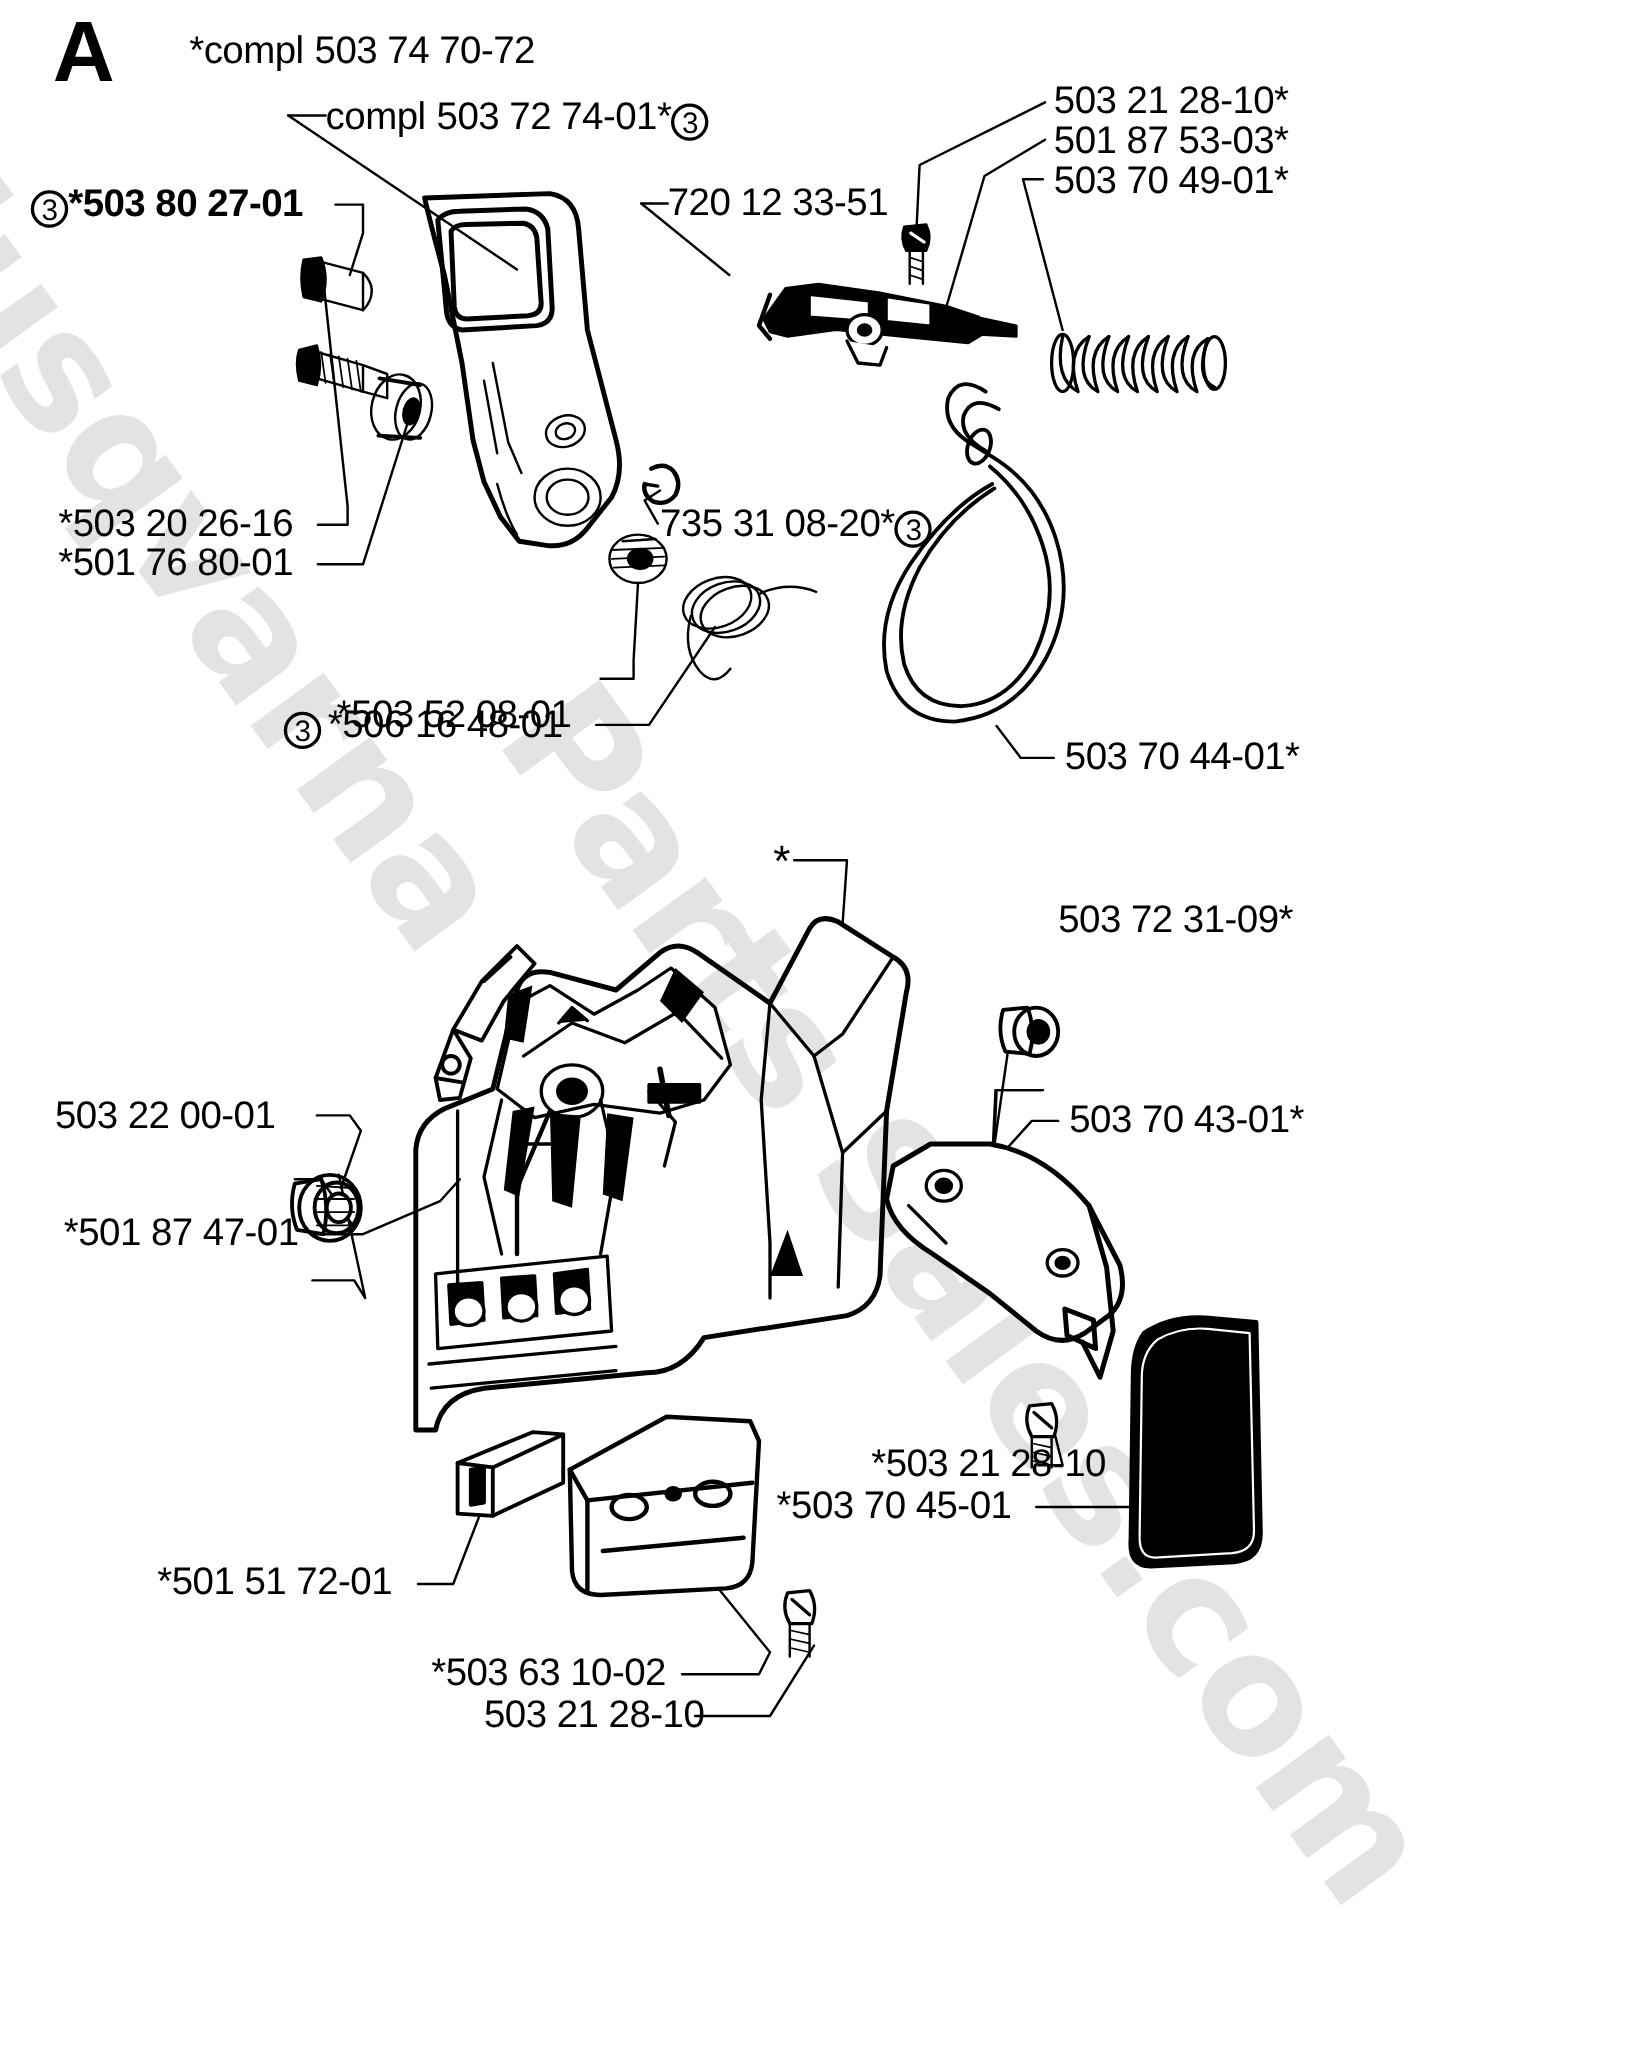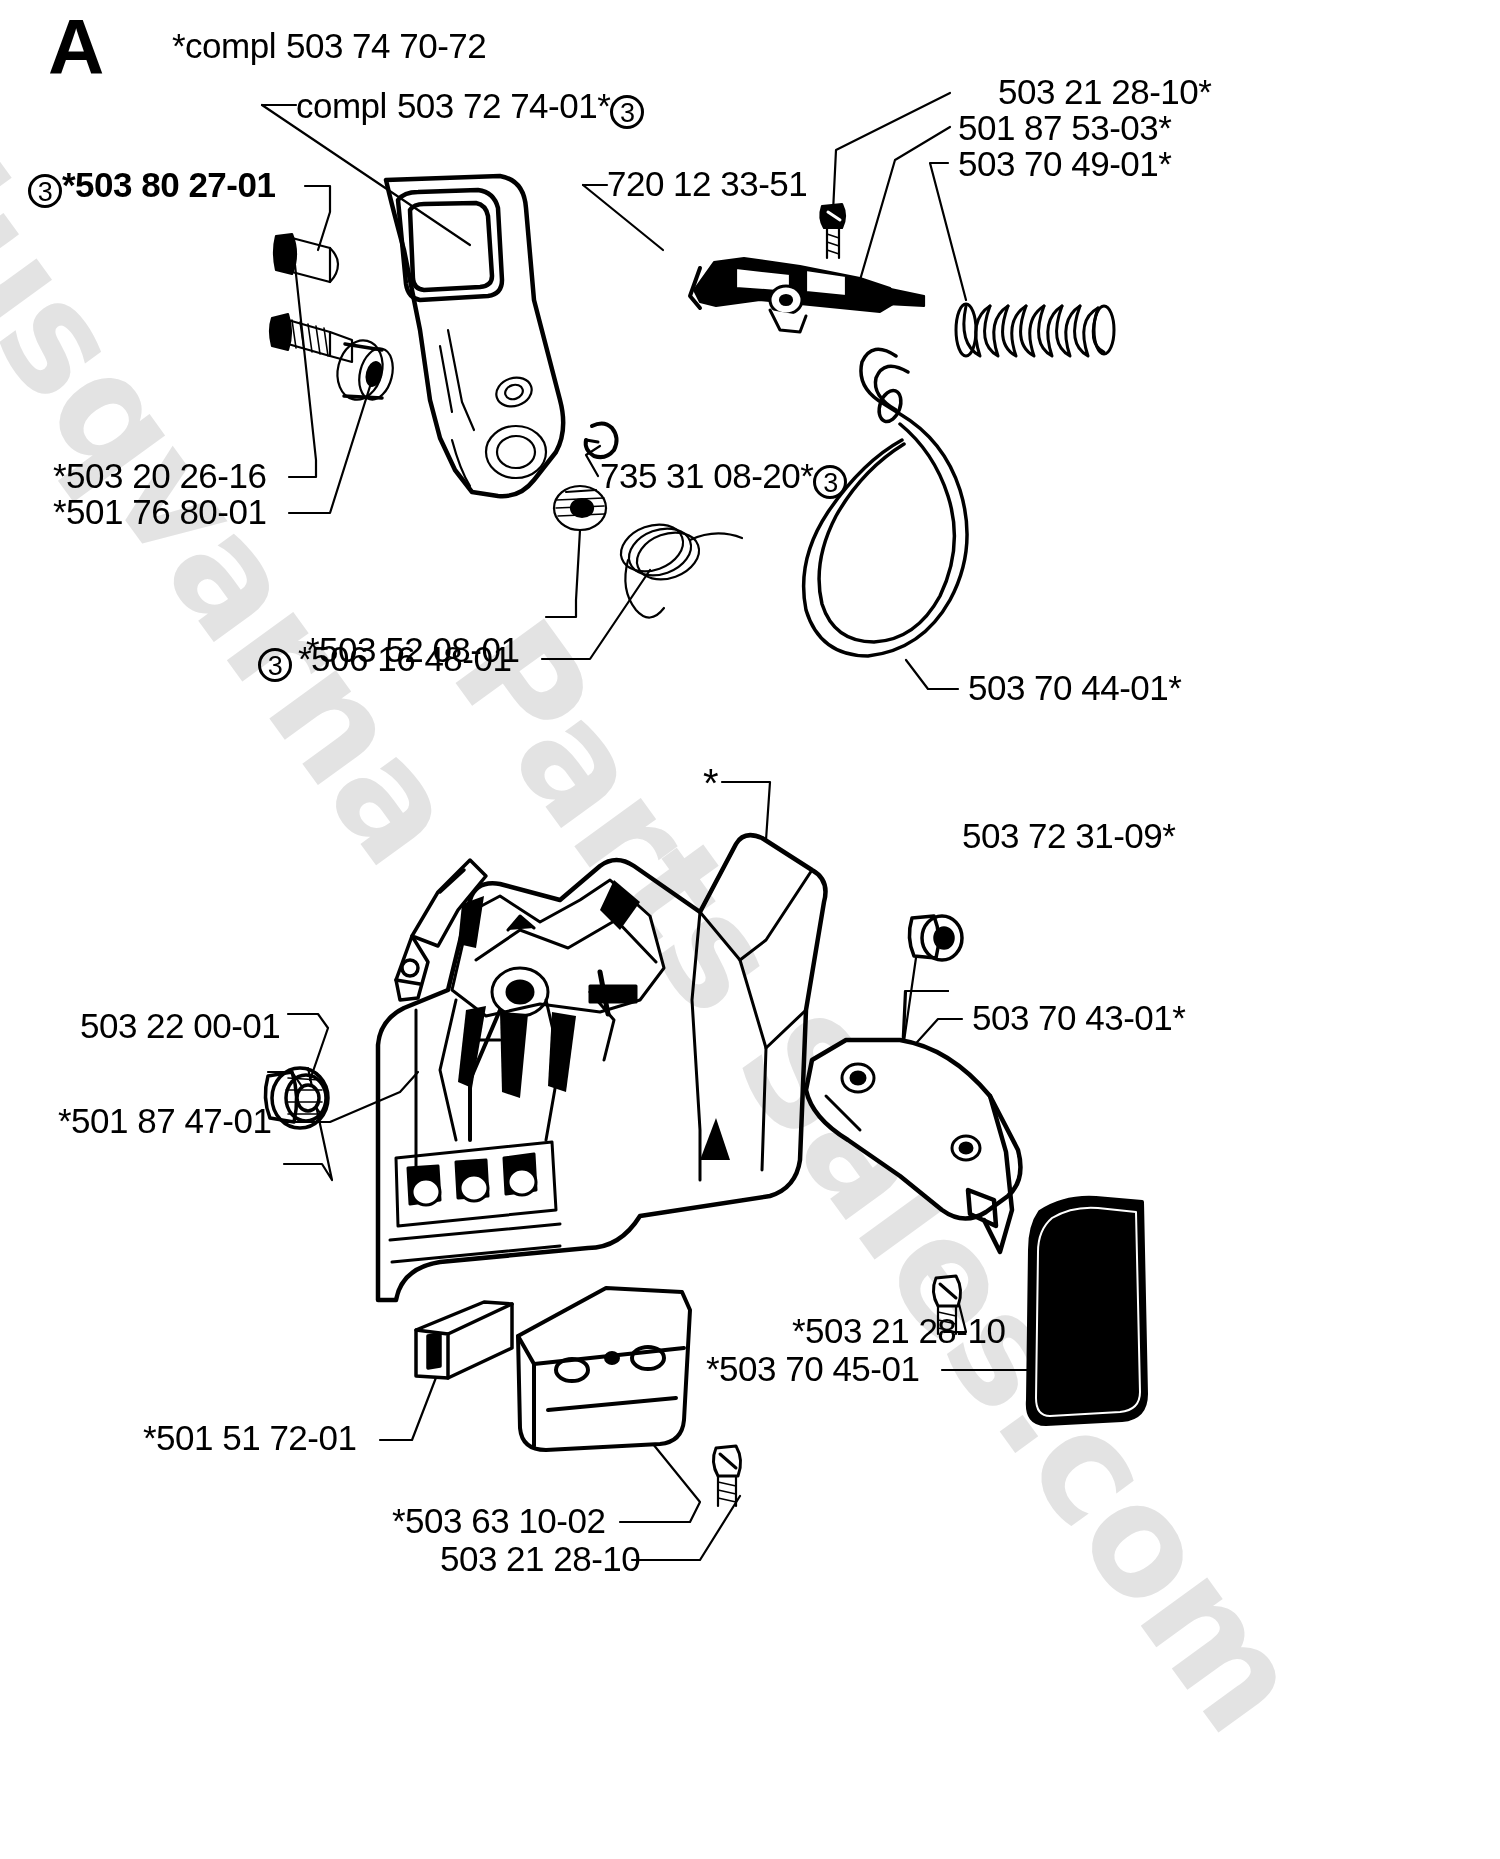--- a/index.html
+++ b/index.html
@@ -412,42 +412,42 @@
   <div class="lbl" style="left:296px; top:88px;">
     <span class="bold">compl</span><span class="spacer"></span><span>503 72 74-01*</span><span class="circ3">3</span>
   </div>
 
   <div class="lbl bold" style="left:28px; top:167px;">
     <span class="circ3" style="font-weight:normal;">3</span><span>*503 80 27-01</span>
   </div>
 
   <div class="lbl" style="left:607px; top:166px;">720 12 33-51</div>
 
-  <div class="lbl" style="left:958px; top:74px;margin-left:40px;">503 21 28-10*</div>
+  <div class="lbl" style="left:958px; top:74px;">503 21 28-10*</div>
   <div class="lbl" style="left:958px; top:110px;">501 87 53-03*</div>
   <div class="lbl" style="left:958px; top:146px;">503  70 49-01*</div>
 
   <div class="lbl" style="left:53px; top:458px;">*503 20 26-16</div>
   <div class="lbl" style="left:53px; top:494px;">*501 76 80-01</div>
 
   <div class="lbl" style="left:600px; top:458px;">
     <span>735 31 08-20*</span><span class="circ3">3</span>
   </div>
 
   <div class="lbl" style="left:306px; top:632px;">*503 52 08-01</div>
   <div class="lbl" style="left:258px; top:641px;">
     <span class="circ3">3</span><span class="spacer" style="width:6px;"></span><span>*506 16 48-01</span>
   </div>
 
   <div class="lbl" style="left:968px; top:670px;">503 70 44-01*</div>
 
   <div class="lbl" style="left:703px; top:763px; font-size:40px;">*</div>
 
   <div class="lbl" style="left:58px; top:1103px;">*501 87 47-01</div>
-  <div class="lbl" style="left:80px; top:996px;margin-top:12px;">503 22 00-01</div>
+  <div class="lbl" style="left:50px; top:996px;">503 22 00-01</div>
 
   <div class="lbl" style="left:962px; top:818px;">503 72 31-09*</div>
   <div class="lbl" style="left:972px; top:1000px;">503 70 43-01*</div>
 
   <div class="lbl" style="left:744px; top:1313px;margin-left:48px;">*503 21 28-10</div>
   <div class="lbl" style="left:706px; top:1351px;">*503 70 45-01</div>
 
   <div class="lbl" style="left:143px; top:1420px;">*501 51 72-01</div>
 
   <div class="lbl" style="left:392px; top:1503px;">*503 63 10-02</div>

